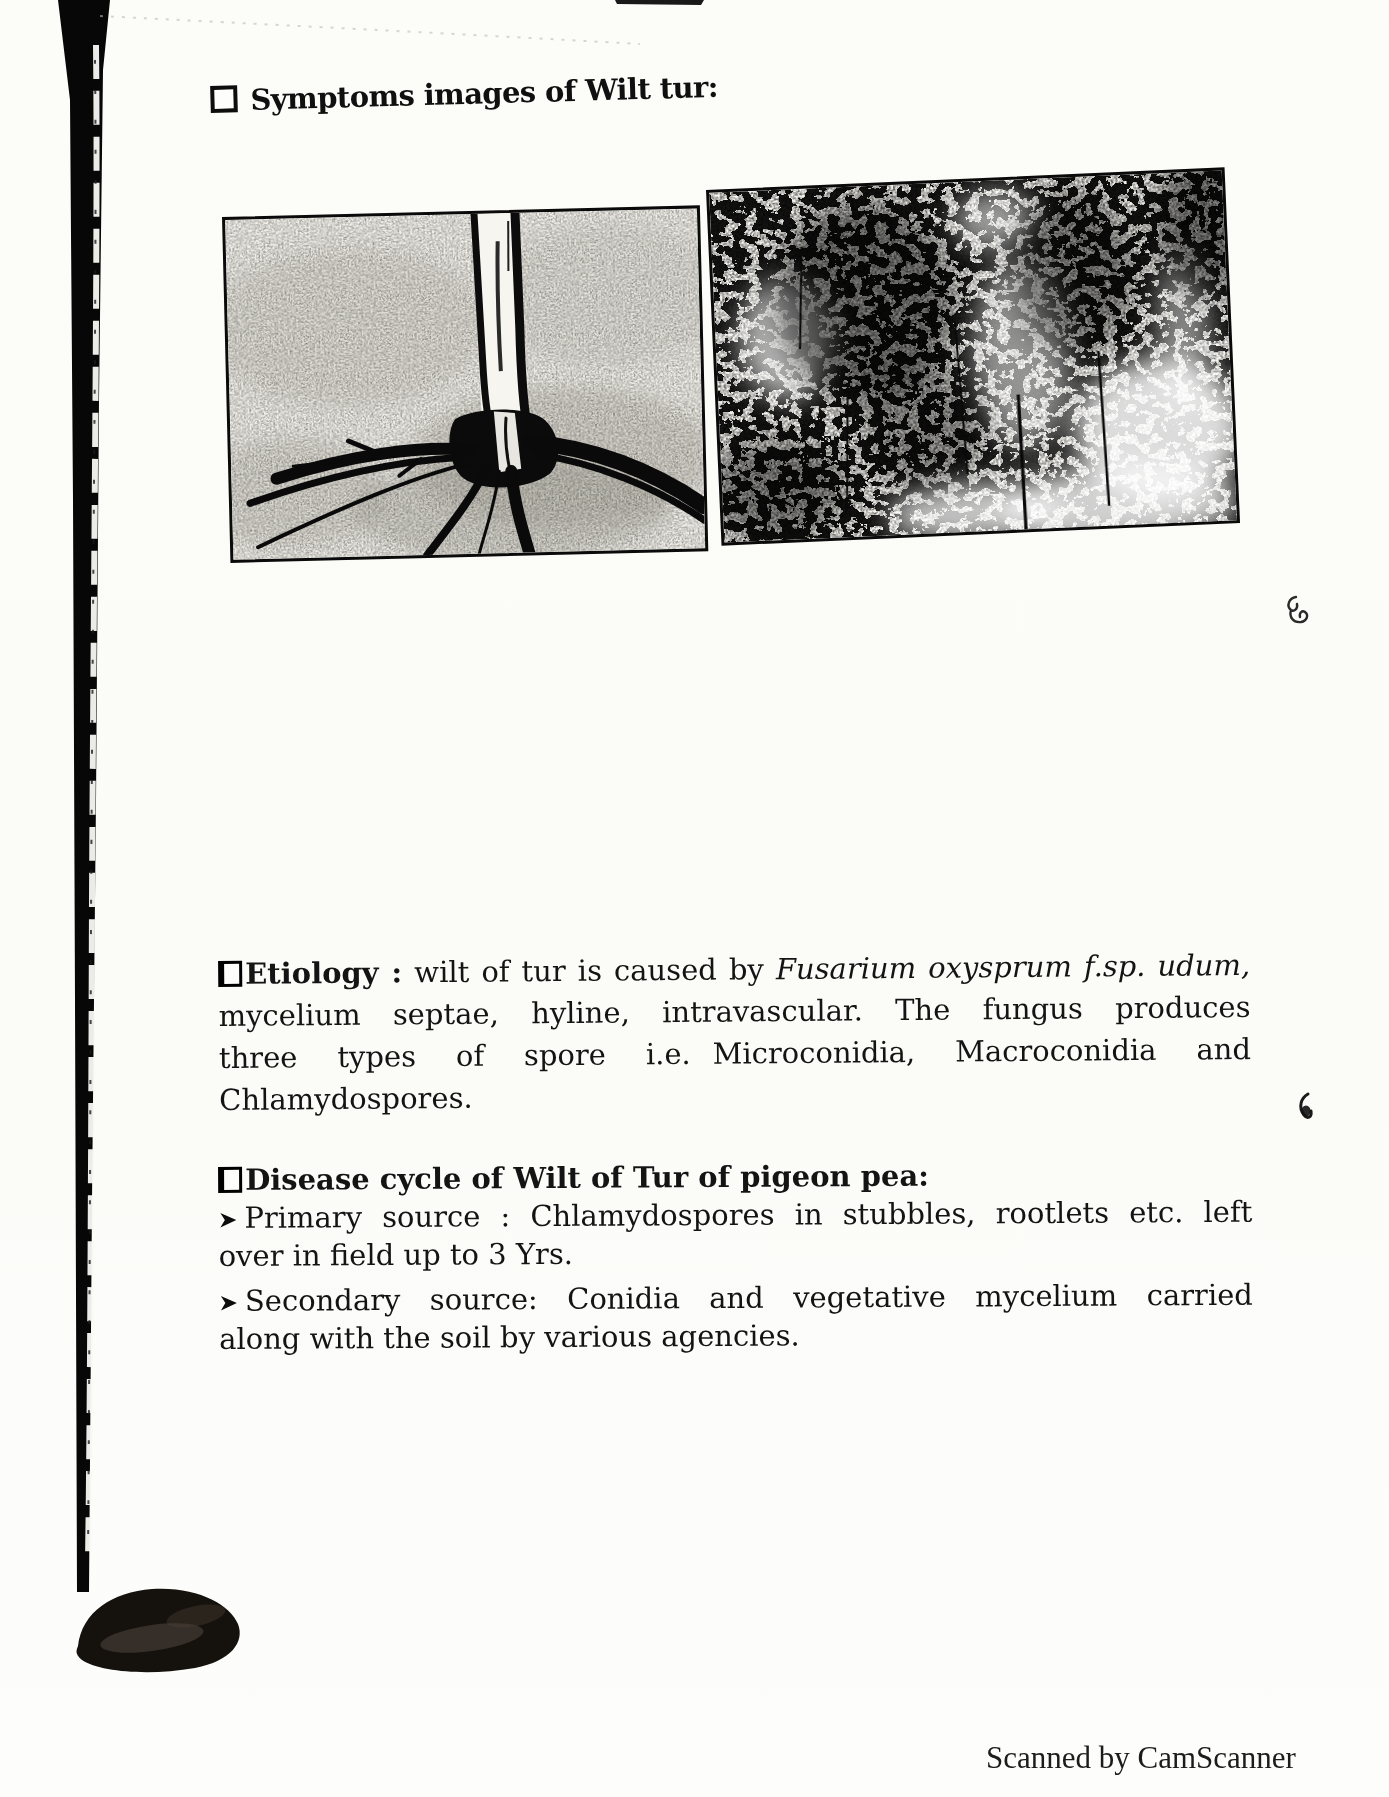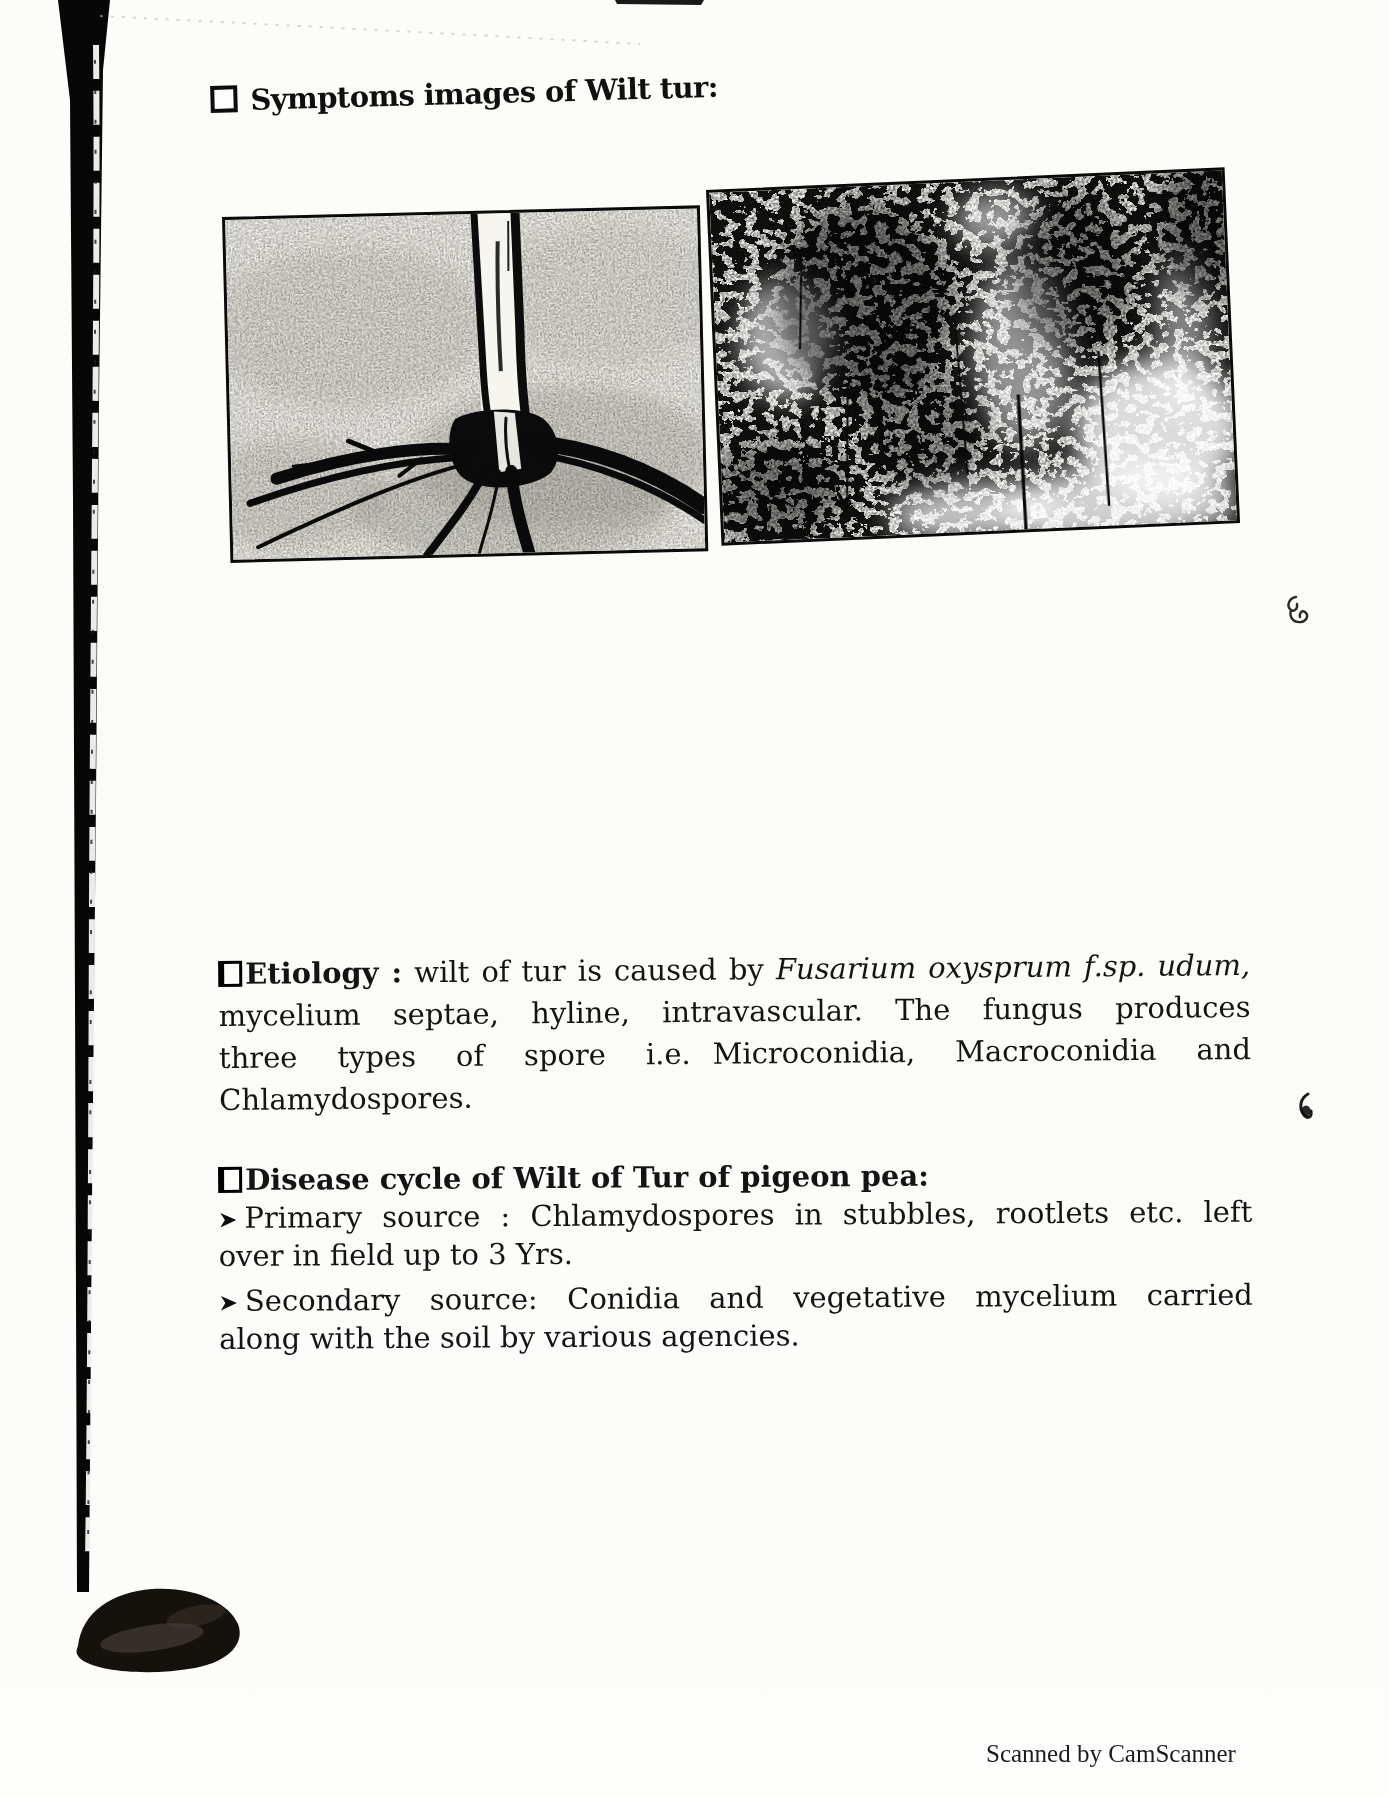--- a/index.html
+++ b/index.html
@@ -27,21 +27,21 @@
   .cycle{left:218px;top:1161px;width:1034px;line-height:38px;transform:rotate(-0.35deg);transform-origin:left top;}
   .tline{text-align:justify;text-align-last:justify;}
   .tline-last{text-align:left;}
   .bold{font-weight:bold;}
   .ital{font-style:italic;}
   .gap{display:inline-block;width:22px;}
   .sec{margin-top:7px;}
   .arrow{display:inline-block;width:20px;height:20px;transform:translateY(2px);margin-right:6px;}
 
   .footer{position:absolute;left:986px;top:1740px;font-family:"Liberation Serif",serif;
-          font-size:25px;color:#1c1c1c;white-space:nowrap;}
+          font-size:31px;color:#1c1c1c;white-space:nowrap;}
 </style>
 </head>
 <body>
 
 <div class="page">
 
   <svg class="noise" viewBox="0 0 1389 1797" preserveAspectRatio="none">
     <defs>
       <filter id="pagegrain" x="0" y="0" width="100%" height="100%">
         <feTurbulence type="fractalNoise" baseFrequency="0.9" numOctaves="2" seed="41"></feTurbulence>

